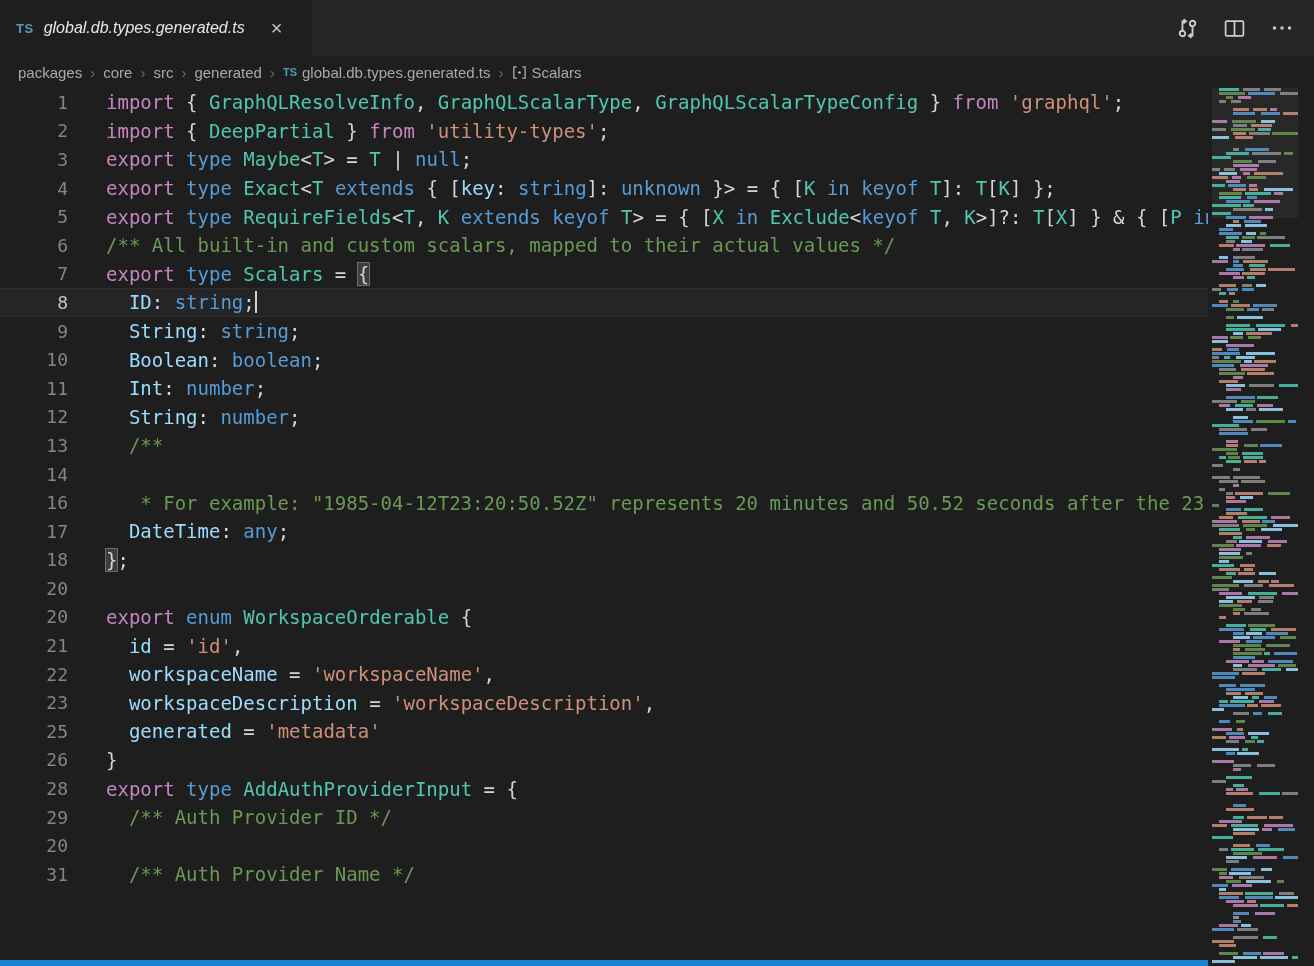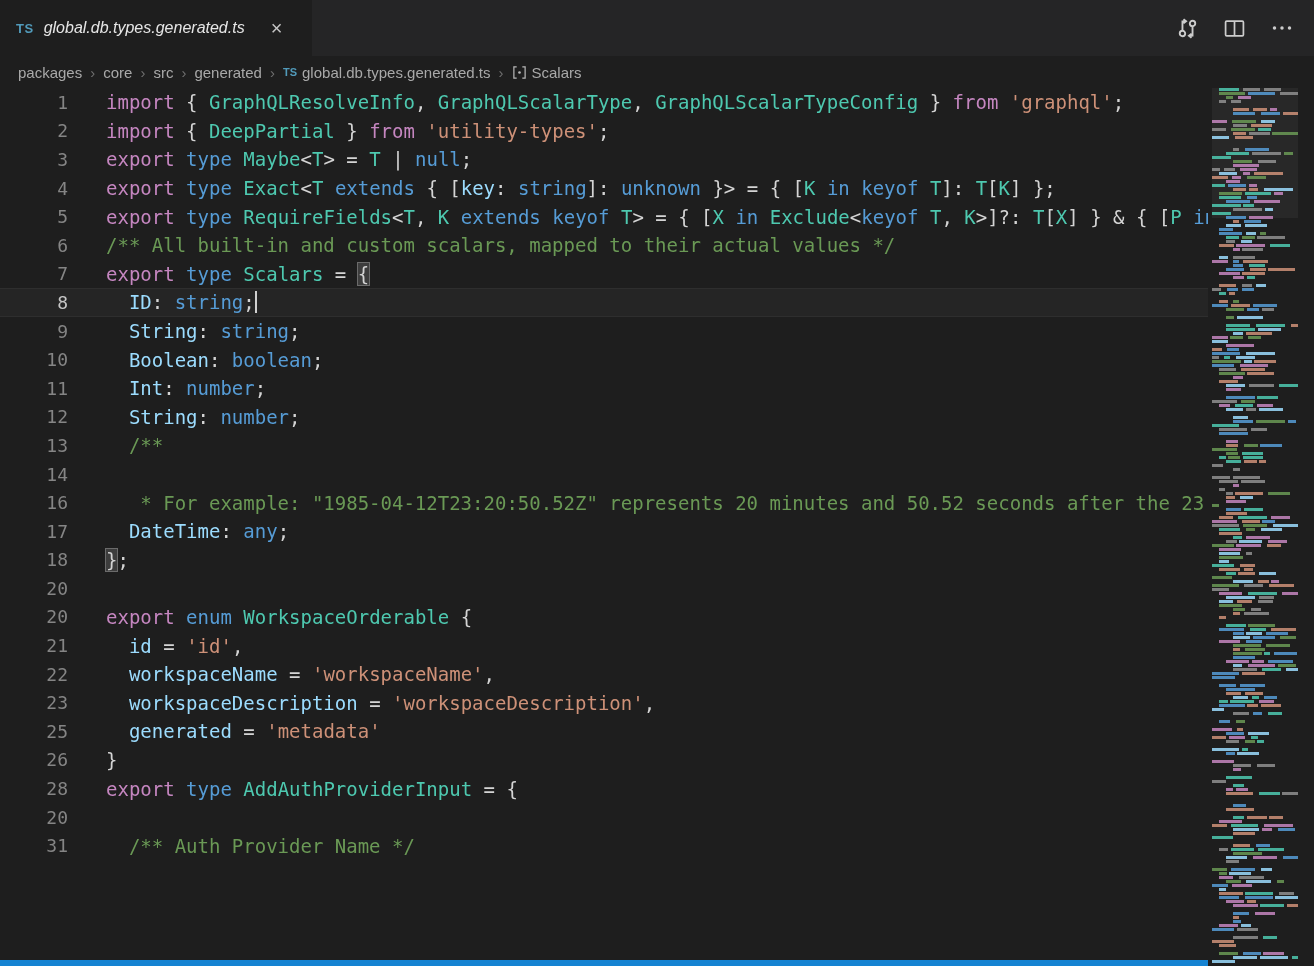--- a/index.html
+++ b/index.html
@@ -138,20 +138,21 @@
       <div class="code-line"><span class="ln">17</span><span class="lc"><span class="tk-p">  </span><span class="tk-v">DateTime</span><span class="tk-p">: </span><span class="tk-t">any</span><span class="tk-p">;</span></span></div>
       <div class="code-line"><span class="ln">18</span><span class="lc"><span class="tk-bm">}</span><span class="tk-p">;</span></span></div>
       <div class="code-line"><span class="ln">20</span><span class="lc"></span></div>
       <div class="code-line"><span class="ln">20</span><span class="lc"><span class="tk-k">export</span><span class="tk-p"> </span><span class="tk-t">enum</span><span class="tk-p"> </span><span class="tk-n">WorkspaceOrderable</span><span class="tk-p"> {</span></span></div>
       <div class="code-line"><span class="ln">21</span><span class="lc"><span class="tk-p">  </span><span class="tk-v">id</span><span class="tk-p"> </span><span class="tk-o">=</span><span class="tk-p"> </span><span class="tk-s">'id'</span><span class="tk-p">,</span></span></div>
       <div class="code-line"><span class="ln">22</span><span class="lc"><span class="tk-p">  </span><span class="tk-v">workspaceName</span><span class="tk-p"> </span><span class="tk-o">=</span><span class="tk-p"> </span><span class="tk-s">'workspaceName'</span><span class="tk-p">,</span></span></div>
       <div class="code-line"><span class="ln">23</span><span class="lc"><span class="tk-p">  </span><span class="tk-v">workspaceDescription</span><span class="tk-p"> </span><span class="tk-o">=</span><span class="tk-p"> </span><span class="tk-s">'workspaceDescription'</span><span class="tk-p">,</span></span></div>
       <div class="code-line"><span class="ln">25</span><span class="lc"><span class="tk-p">  </span><span class="tk-v">generated</span><span class="tk-p"> </span><span class="tk-o">=</span><span class="tk-p"> </span><span class="tk-s">'metadata'</span></span></div>
       <div class="code-line"><span class="ln">26</span><span class="lc"><span class="tk-p">}</span></span></div>
       <div class="code-line"><span class="ln">28</span><span class="lc"><span class="tk-k">export</span><span class="tk-p"> </span><span class="tk-t">type</span><span class="tk-p"> </span><span class="tk-n">AddAuthProviderInput</span><span class="tk-p"> </span><span class="tk-o">=</span><span class="tk-p"> {</span></span></div>
+      <div class="code-line"><span class="ln">29</span><span class="lc"><span class="tk-p">  </span><span class="tk-c">/** Auth Provider ID */</span></span></div>
       <div class="code-line"><span class="ln">20</span></div>
       <div class="code-line"><span class="ln">31</span><span class="lc"><span class="tk-p">  </span><span class="tk-c">/** Auth Provider Name */</span></span></div>
     </div>
   <div class="minimap">
     <div class="mm-slider"></div>
   <div class="mm-row"><span class="mm-seg" style="margin-left: 7px; width: 20px; background: rgb(78, 201, 176);"></span><span class="mm-seg" style="margin-left: 4px; width: 17px; background: rgb(143, 143, 143);"></span><span class="mm-seg" style="margin-left: 4px; width: 17px; background: rgb(143, 143, 143);"></span></div>
       <div class="mm-row"><span class="mm-seg" style="margin-left: 7px; width: 26px; background: rgb(106, 153, 85);"></span><span class="mm-seg" style="margin-left: 3px; width: 27px; background: rgb(86, 156, 214);"></span><span class="mm-seg" style="margin-left: 5px; width: 21px; background: rgb(143, 143, 143);"></span></div>
       <div class="mm-row"><span class="mm-seg" style="margin-left: 14px; width: 7px; background: rgb(106, 153, 85);"></span><span class="mm-seg" style="margin-left: 5px; width: 13px; background: rgb(197, 134, 192);"></span></div>
       <div class="mm-row"><span class="mm-seg" style="margin-left: 7px; width: 7px; background: rgb(143, 143, 143);"></span><span class="mm-seg" style="margin-left: 5px; width: 10px; background: rgb(143, 143, 143);"></span></div>
       <div class="mm-row"></div>

